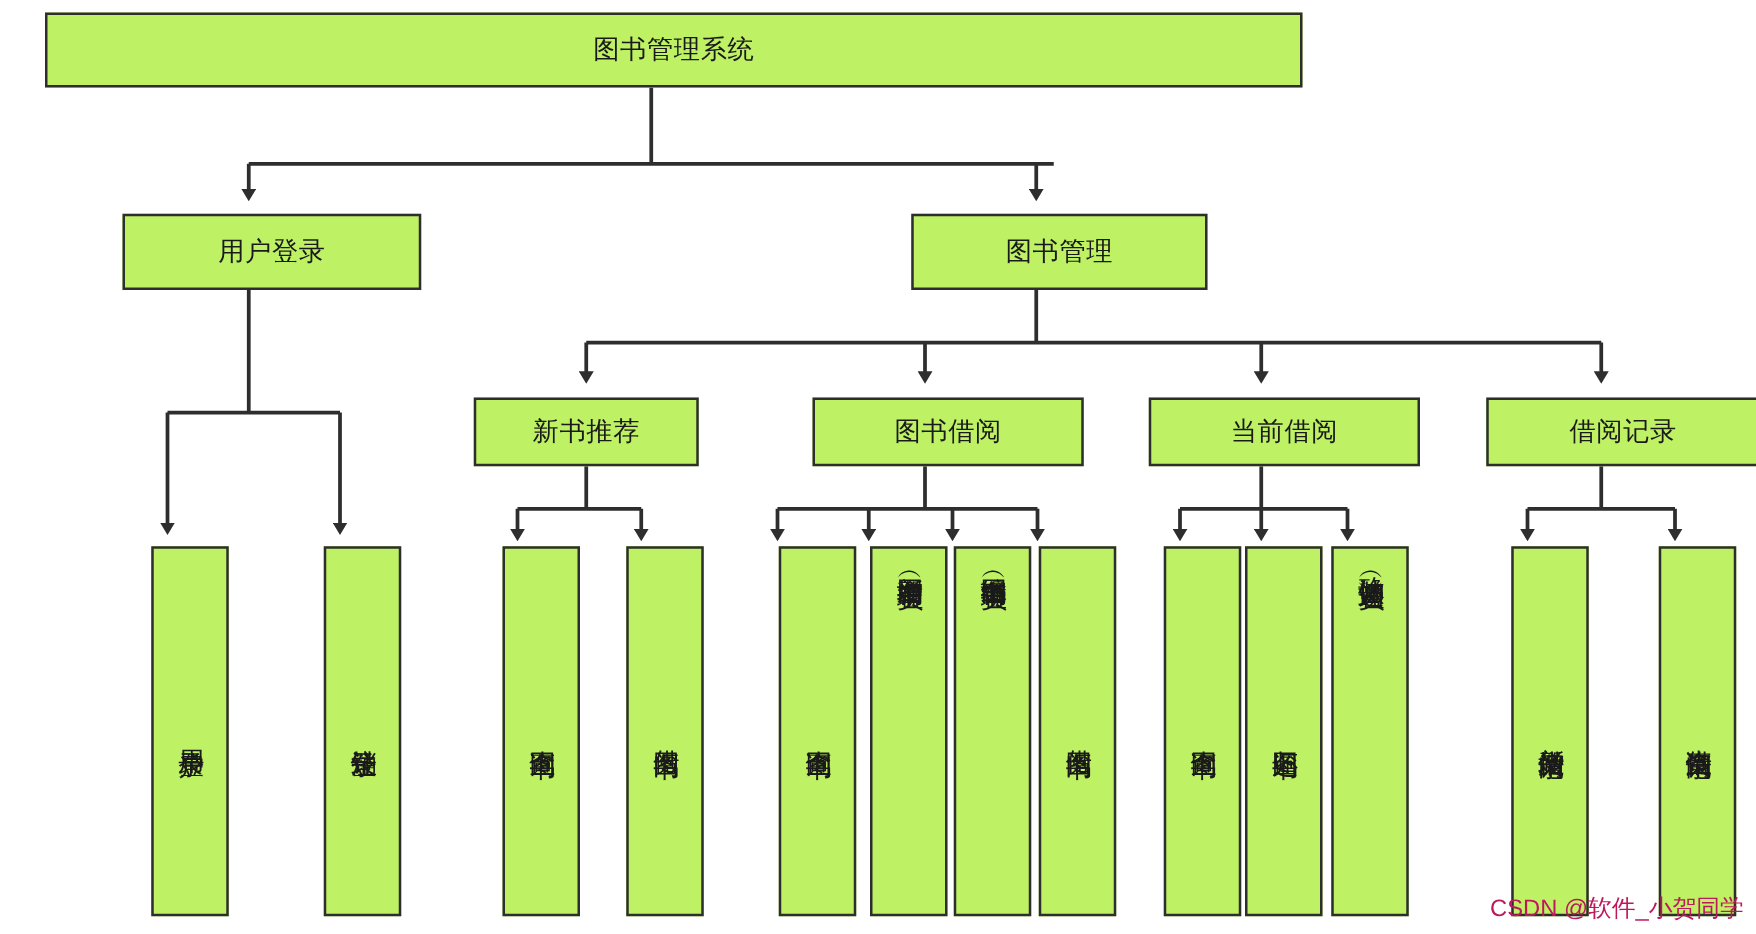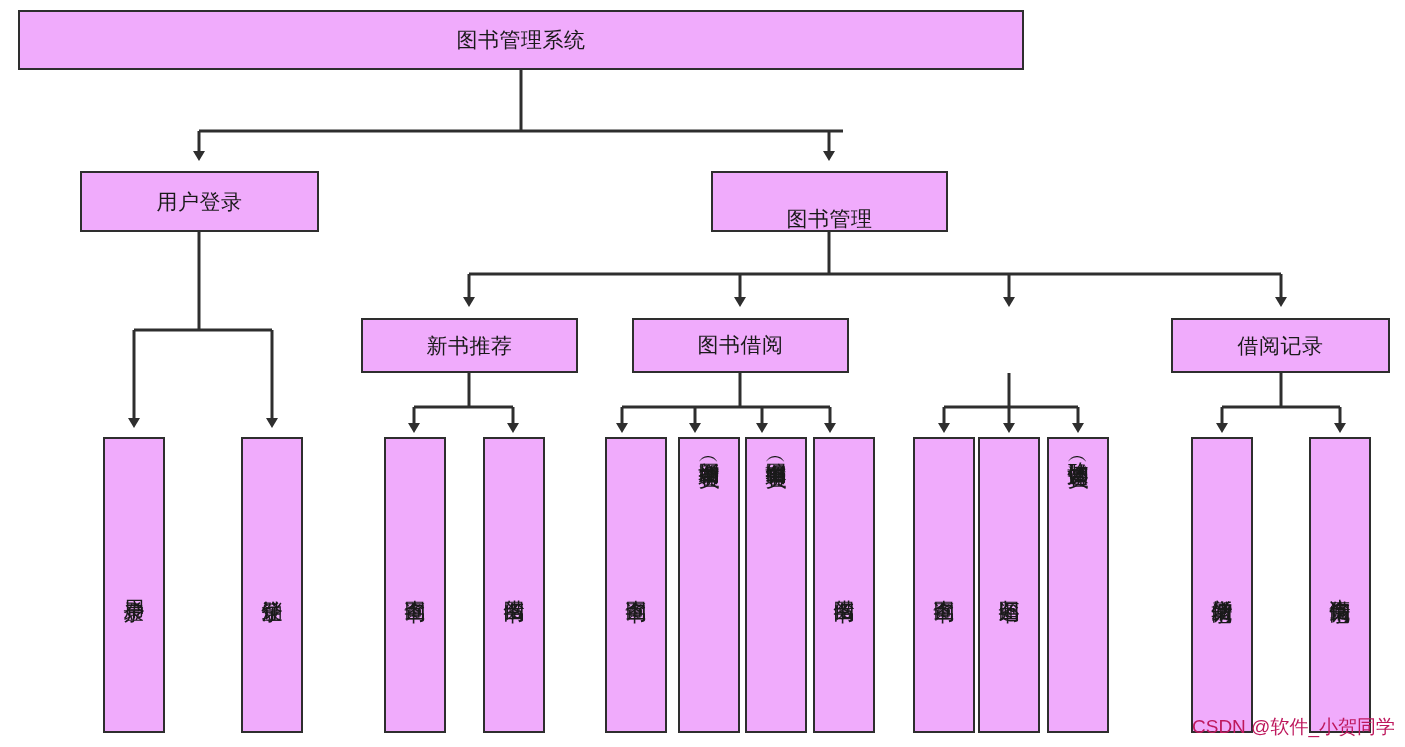--- a/index.html
+++ b/index.html
@@ -21,26 +21,27 @@
     position: absolute;
     left: 0;
     top: 0;
     width: 1405px;
     height: 747px;
     pointer-events: none;
   }
   .node {
     position: absolute;
     box-sizing: border-box;
-    background: #f0abfc;
+    background: #bef264;
     border: 2px solid #2e2e2e;
     display: flex;
     align-items: center;
     justify-content: center;
     color: #1a1a1a;
+    margin-left: 18px;
   }
   .node.horiz .node-label {
     font-size: 21px;
     line-height: 1.1;
     letter-spacing: 0.5px;
     white-space: nowrap;
   }
   .node.vert {
     align-items: flex-start;
     justify-content: center;
@@ -121,32 +122,35 @@
   </svg>
 
   <div class="node horiz" style="left:18px; top:10px; width:1006px; height:60px;">
     <span class="node-label">图书管理系统</span>
   </div>
 
   <div class="node horiz" style="left:80px; top:171px; width:239px; height:61px;">
     <span class="node-label">用户登录</span>
   </div>
 
-  <div class="node horiz" style="left:711px; top:171px; width:237px; height:61px;align-items:flex-end;">
+  <div class="node horiz" style="left:711px; top:171px; width:237px; height:61px;">
     <span class="node-label">图书管理</span>
   </div>
 
-  <div class="node horiz" style="left:361px; top:318px; width:217px; height:55px;">
+  <div class="node horiz" style="left:361px; top:318px; width:180px; height:55px;">
     <span class="node-label">新书推荐</span>
   </div>
 
   <div class="node horiz" style="left:632px; top:318px; width:217px; height:55px;font-family:Liberation Serif, serif;">
     <span class="node-label">图书借阅</span>
   </div>
 
+  <div class="node horiz" style="left:901px; top:318px; width:217px; height:55px;">
+    <span class="node-label">当前借阅</span>
+  </div>
 
   <div class="node horiz" style="left:1171px; top:318px; width:219px; height:55px;">
     <span class="node-label">借阅记录</span>
   </div>
 
   <div class="node vert center-v" style="left:103px; top:437px; width:62px; height:296px;">
     <span class="node-label">用户登录</span>
   </div>
 
   <div class="node vert center-v" style="left:241px; top:437px; width:62px; height:296px;">

